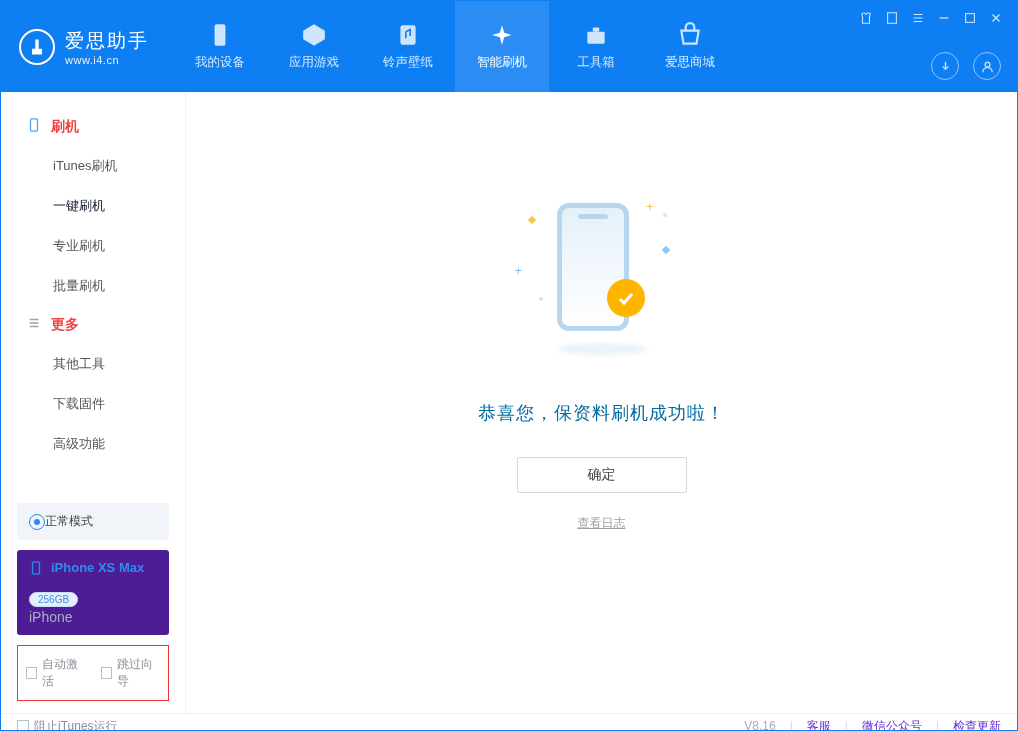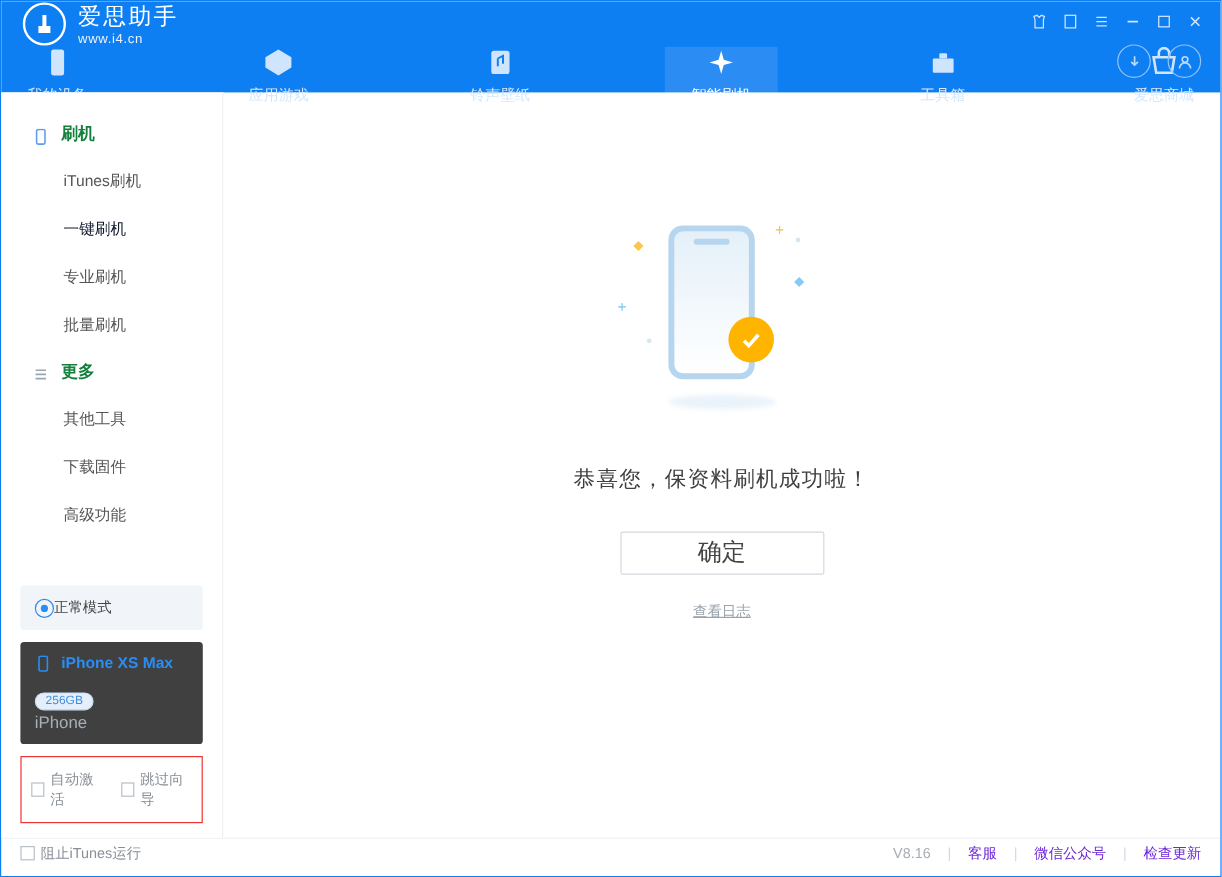--- a/index.html
+++ b/index.html
@@ -1,19 +1,19 @@
 <!DOCTYPE html>
 <html><head>
 <meta charset="utf-8">
 <style>
 * { box-sizing: border-box; margin: 0; padding: 0; }
 body { font-family: "Microsoft YaHei", "PingFang SC", sans-serif; background: #fff; width: 1018px; height: 731px; overflow: hidden; position: relative; border: 1px solid #0e7ef3; }
 
 
-.header { background: #0e7ef3; height: 76px; display: flex; align-items: stretch; color: #fff; position: relative; flex-direction: column; }
+.header { background: #0e7ef3; height: 91px; display: flex; align-items: stretch; color: #fff; position: relative; }
 .logo-area { display: flex; align-items: center; padding: 0 24px 0 18px; }
 .logo-circle { width: 36px; height: 36px; border: 2.5px solid #fff; border-radius: 50%; display: flex; align-items: center; justify-content: center; margin-right: 10px; }
 .logo-circle svg { width: 20px; height: 20px; }
 .logo-text { display: flex; flex-direction: column; }
 .logo-title { font-size: 19px; font-weight: 500; letter-spacing: 2px; }
 .logo-subtitle { font-size: 11px; opacity: 0.9; letter-spacing: 0.5px; }
 
 .nav-tabs { display: flex; align-items: stretch; justify-content: space-between; }
 .nav-tab { width: 94px; display: flex; flex-direction: column; align-items: center; justify-content: center; cursor: pointer; font-size: 12.5px; color: #d4e8fd; gap: 6px; }
 .nav-tab.active { background: rgba(255,255,255,0.12); color: #fff; }
@@ -23,31 +23,31 @@
 .win-ctrl { width: 18px; height: 18px; display: flex; align-items: center; justify-content: center; cursor: pointer; color: #cfe5fd; }
 .win-ctrl svg { width: 14px; height: 14px; }
 
 .header-right-icons { position: absolute; right: 16px; bottom: 12px; display: flex; gap: 14px; }
 .header-right-icons .circ-icon { width: 28px; height: 28px; border: 1.5px solid #8fc3fb; border-radius: 50%; display: flex; align-items: center; justify-content: center; cursor: pointer; }
 .circ-icon svg { width: 15px; height: 15px; stroke: #bddafd; fill: none; }
 
 
 .body-area { display: flex; height: calc(100% - 78px - 30px); }
 .sidebar { width: 185px; background: #fff; border-right: 1px solid #eef0f3; display: flex; flex-direction: column; padding-top: 16px; position: relative; }
-.side-section-header { display: flex; align-items: flex-end; gap: 10px; font-size: 14px; color: #15803d; font-weight: 600; padding: 10px 20px 10px 26px; }
+.side-section-header { display: flex; align-items: flex-start; gap: 10px; font-size: 14px; color: #ef4444; font-weight: 600; padding: 10px 20px 10px 26px; }
 .side-section-header svg { width: 14px; height: 14px; }
 .side-item { font-size: 13px; color: #555; padding: 11px 20px 11px 52px; cursor: pointer; }
 .side-item.active { color: #0f172a; }
 
 .sidebar-bottom { margin-top: auto; padding: 0 16px 12px 16px; }
 .status-card { background: #f1f4f8; border-radius: 3px; padding: 10px 12px; display: flex; align-items: center; gap: 0; font-size: 12px; color: #444; margin-bottom: 10px; }
 .status-card .dot-icon { width: 16px; height: 16px; border: 1.5px solid #2a8df2; border-radius: 50%; display:flex;align-items:center;justify-content:center; }
 .status-card .dot-icon::after { content:''; width:6px;height:6px;background:#2a8df2;border-radius:50%; }
 
-.device-card { background: #404040; border-radius: 3px; padding: 10px 12px; }
+.device-card { background: #4c1d95; border-radius: 3px; padding: 10px 12px; }
 .device-row { display: flex; align-items: center; gap: 8px; }
 .device-name { font-size: 13px; font-weight: 600; color: #2a8df2; }
 .device-pill { display:inline-block; background: #e5effb; color:#3f8fe0; border:1px solid #c8def7; font-size: 10px; padding: 1px 8px; border-radius: 9px; margin-top: 17px; }
 .device-sub { font-size: 14px; color: #a7b0ba; margin-top: 2px; }
 
 .checkbox-row { border: 1.5px solid #e33; padding: 10px 8px; display: flex; gap: 16px; align-items: center; margin-top: 10px; }
 .chk { display: flex; align-items: center; gap: 5px; font-size: 12px; color: #898f97; }
 .chk-box { width: 12px; height: 12px; border: 1px solid #b7bfc8; background:#fff; }
 
 
@@ -57,22 +57,22 @@
 .phone-outline::before { content:''; position:absolute; left:50%; top:6px; transform:translateX(-50%); width:30px; height:5px; background:#b7d6ee; border-radius:3px; }
 .phone-shadow { width: 90px; height: 12px; background: #eaf3fa; filter: blur(2px); border-radius: 50%; margin: 8px auto 0; }
 .check-badge { position:absolute; right:-16px; bottom:14px; width:38px; height:38px; background:#ffb400; border-radius:50%; display:flex;align-items:center;justify-content:center; }
 .check-badge svg { width:20px; height:20px; stroke:#fff; stroke-width:3; fill:none; }
 .sparkle { position:absolute; width:6px; height:6px; background:#f8c750; transform:rotate(45deg); }
 .sparkle.s1{ left:-28px; top:14px; } .sparkle.s2{ right:-40px; top:44px; background:#87caf4; }
 .plus { position:absolute; font-size:13px; color:#7cc4f2; } .plus.p1{left:-42px;top:60px;} .plus.p2{right:-25px;top:-4px; color:#f5c24c;}
 .dotty { position:absolute; width:4px;height:4px;border-radius:50%;background:#d4e7f5; }
 .dotty.d1{left:-18px;bottom:30px;} .dotty.d2{right:-38px;top:10px;}
 
-.success-text { font-size: 18px; color: #404040; margin-top: 46px; letter-spacing: 1px; }
-.ok-button { margin-top: 32px; width: 170px; height: 36px; border: 1px solid #d3d9e0; background: #fff; font-size: 20px; color: #444; cursor: pointer; display:flex;align-items:center;justify-content:center; border-radius:2px; }
+.success-text { font-size: 18px; color: #0369a1; margin-top: 46px; letter-spacing: 1px; }
+.ok-button { margin-top: 32px; width: 170px; height: 36px; border: 1px solid #d3d9e0; background: #fff; font-size: 14px; color: #444; cursor: pointer; display:flex;align-items:center;justify-content:center; border-radius:2px; }
 .view-log { margin-top: 22px; font-size: 12px; color: #9aa2ab; text-decoration: underline; cursor: pointer; }
 
 
 .status-bar { height: 14px; border-top: 1px solid #eef0f3; display: flex; align-items: center; font-size: 12px; color: #898f97; padding: 12px 16px; }
 .status-left { display: flex; align-items: center; gap: 6px; }
 .status-right { margin-left: auto; display: flex; align-items: center; gap: 14px; }
 .status-right .sep { color:#d3d9e0; }
 .status-link { color:#6d28d9; cursor:pointer; }
 .version { color:#a8adb4; }
 </style>

